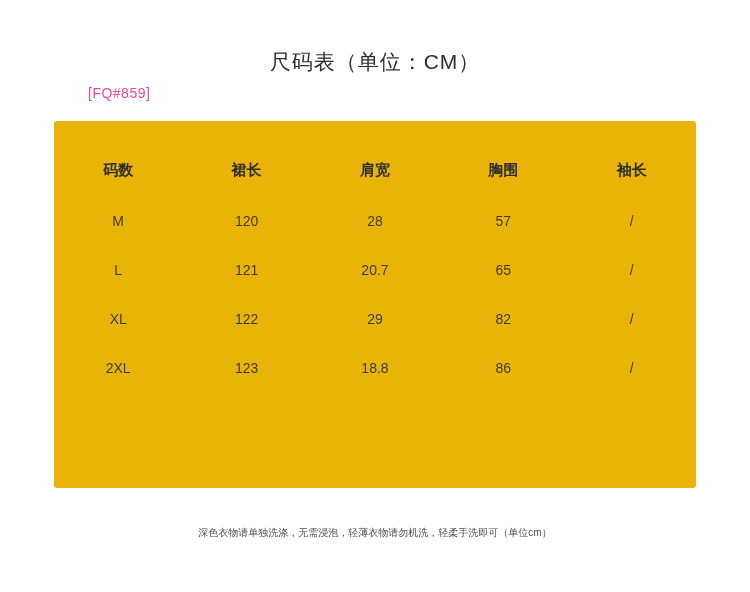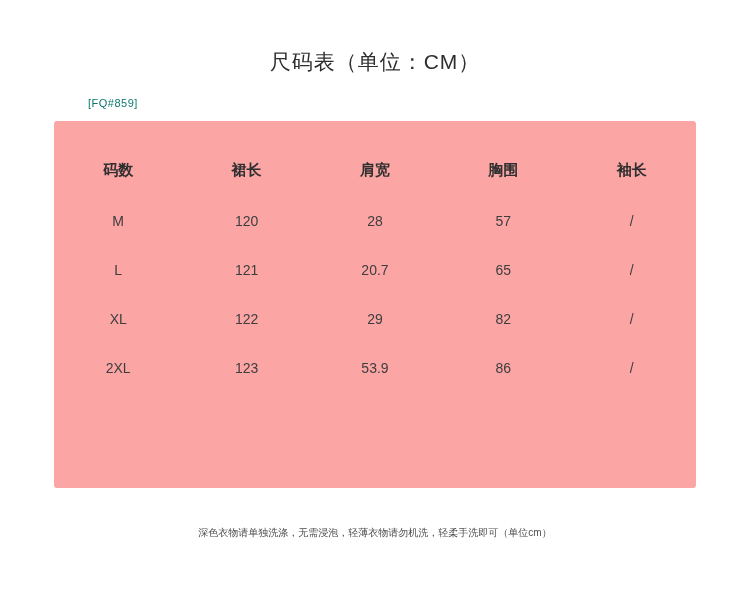--- a/index.html
+++ b/index.html
@@ -26,33 +26,33 @@
     top: 48px;
     left: 0;
     width: 750px;
     text-align: center;
     font-size: 21px;
     letter-spacing: 1px;
     color: #2e2e2e;
   }
   .code {
     position: absolute;
-    top: 97px;
+    top: 85px;
     left: 88px;
-    font-size: 11px;
-    color: #0f766e;
+    font-size: 14px;
+    color: #ec4899;
     letter-spacing: 0.5px;
   }
   .table-card {
     position: absolute;
     top: 121px;
     left: 54px;
     width: 642px;
     height: 367px;
-    background: #fca5a5;
+    background: #eab308;
     border-radius: 3px;
   }
   table.size-table {
     width: 100%;
     border-collapse: collapse;
     table-layout: fixed;
   }
   table.size-table th {
     font-size: 15px;
     font-weight: bold;
@@ -120,21 +120,21 @@
         <tr>
           <td>XL</td>
           <td>122</td>
           <td>29</td>
           <td>82</td>
           <td>/</td>
         </tr>
         <tr>
           <td>2XL</td>
           <td>123</td>
-          <td>53.9</td>
+          <td>18.8</td>
           <td>86</td>
           <td>/</td>
         </tr>
       </tbody>
     </table>
   </div>
 
   <div class="notes">
     <div>深色衣物请单独洗涤，无需浸泡，轻薄衣物请勿机洗，轻柔手洗即可（单位cm）</div>
   </div>

